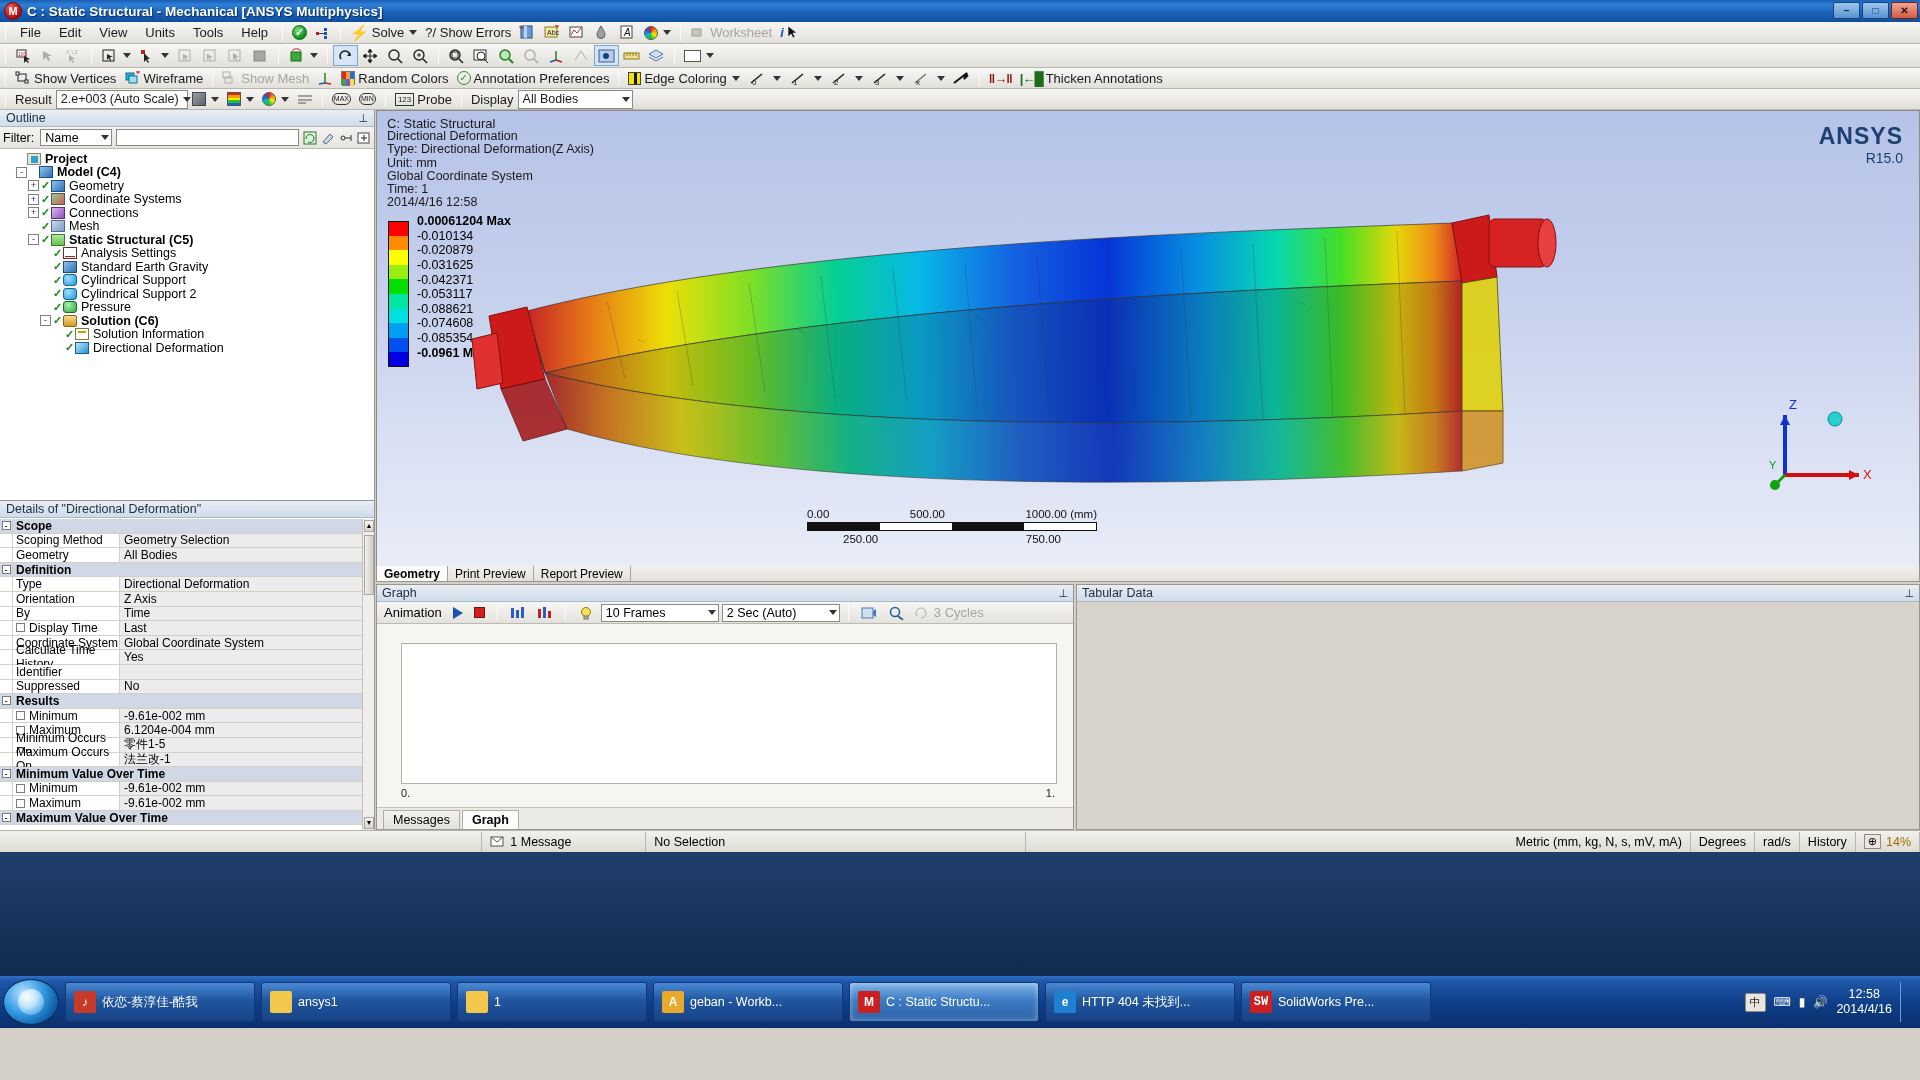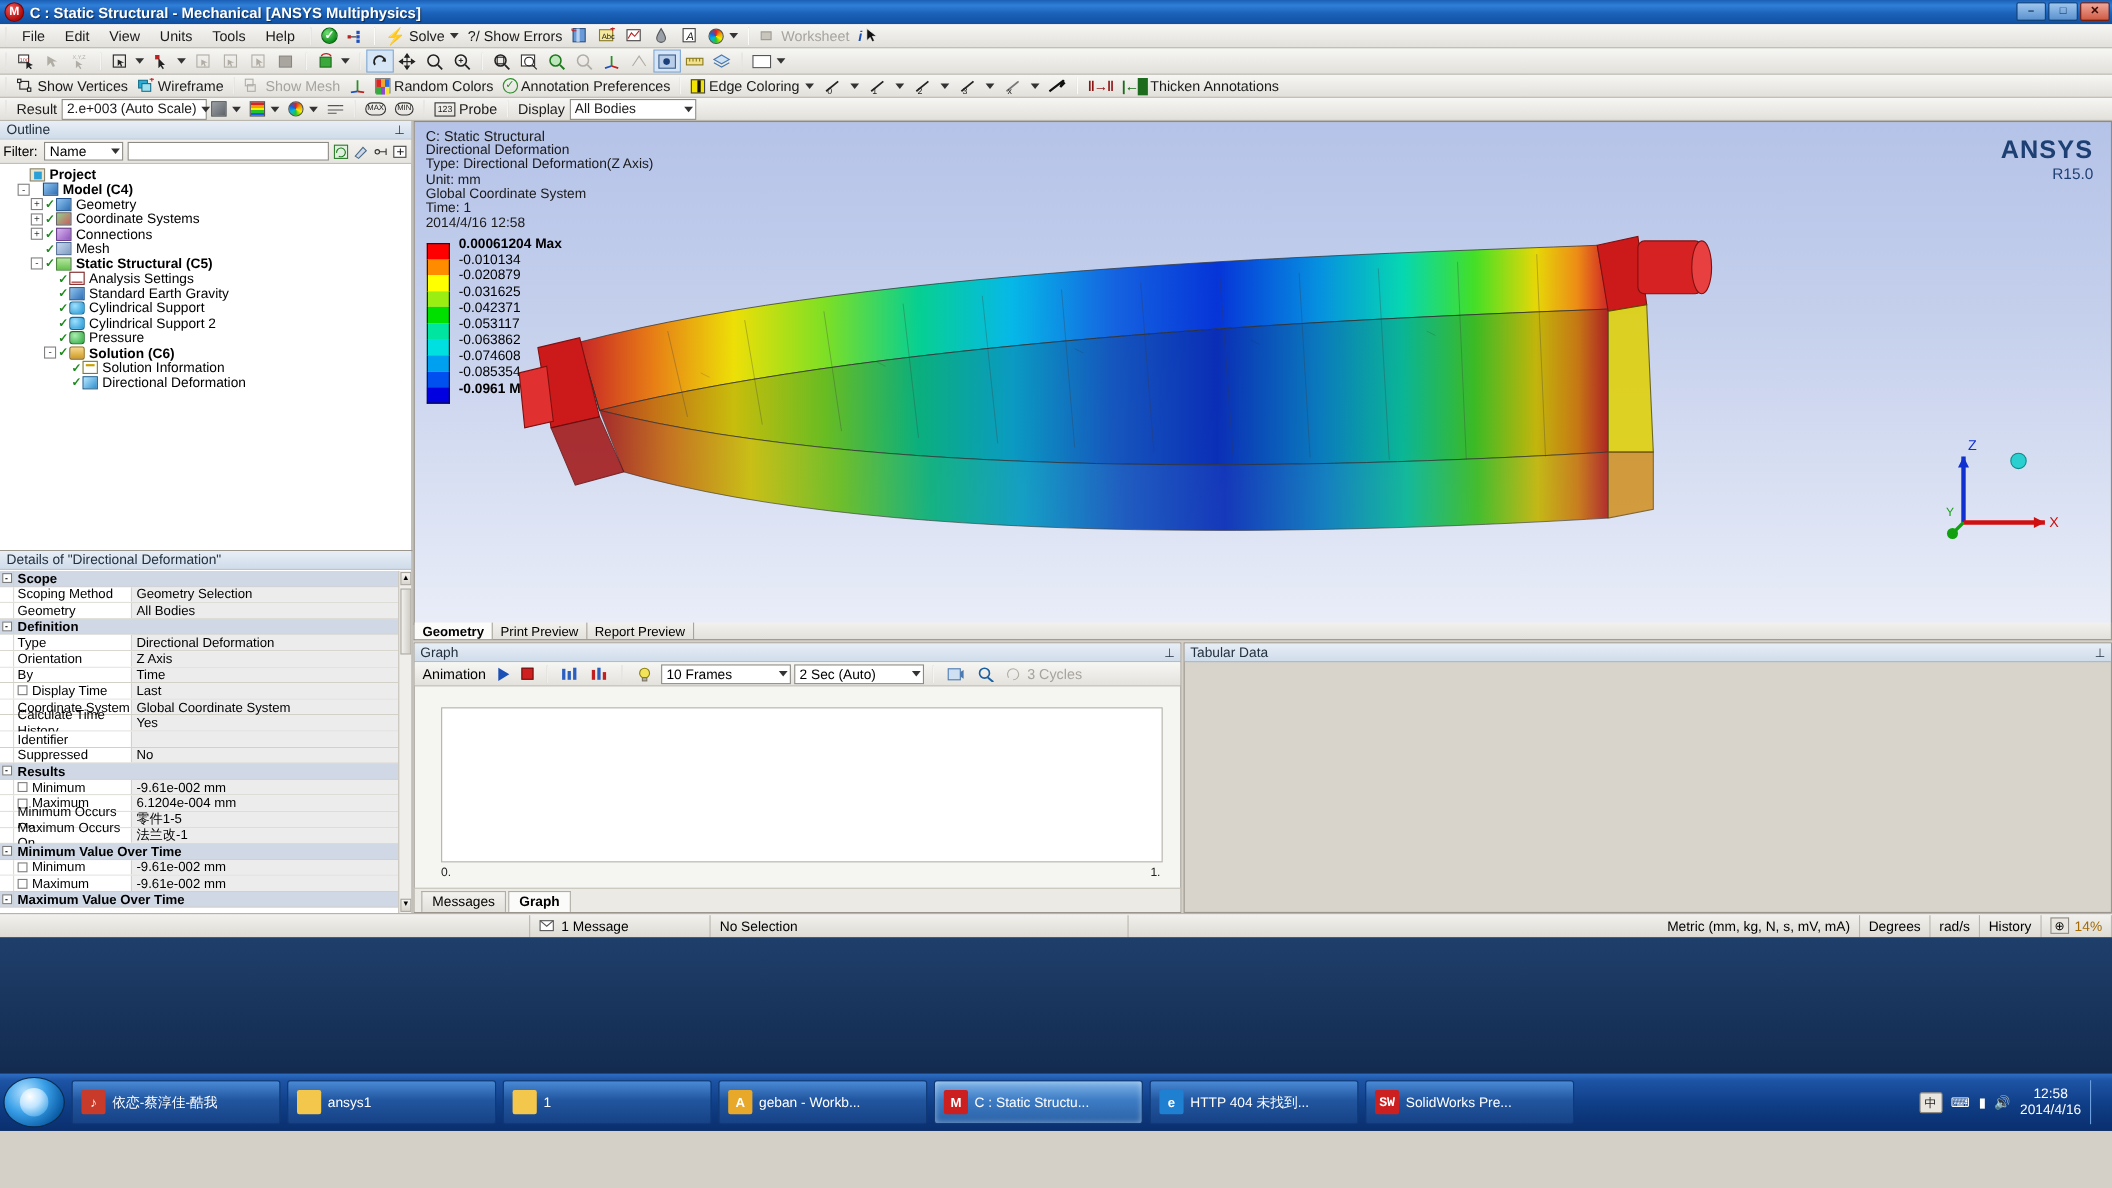--- a/index.html
+++ b/index.html
@@ -1032,21 +1032,21 @@
         <div class="legend-row">
           <div class="legend-sw" style="background: rgb(0, 224, 0);"></div>
           <div class="legend-lb" style="position: relative; top: -7px;">-0.042371</div>
         </div>
         <div class="legend-row">
           <div class="legend-sw" style="background: rgb(0, 230, 160);"></div>
           <div class="legend-lb" style="position: relative; top: -7px;">-0.053117</div>
         </div>
         <div class="legend-row">
           <div class="legend-sw" style="background: rgb(0, 224, 224);"></div>
-          <div class="legend-lb" style="position: relative; top: -7px;">-0.063862</div>
+          <div class="legend-lb" style="position: relative; top: -7px;">-0.088621</div>
         </div>
         <div class="legend-row">
           <div class="legend-sw" style="background: rgb(0, 160, 240);"></div>
           <div class="legend-lb" style="position: relative; top: -7px;">-0.074608</div>
         </div>
         <div class="legend-row">
           <div class="legend-sw" style="background: rgb(0, 80, 240);"></div>
           <div class="legend-lb" style="position: relative; top: -7px;">-0.085354</div>
         </div>
         <div class="legend-row endcap">
@@ -1131,20 +1131,37 @@
 
       <g stroke="#2a2a2a" stroke-width="0.5" opacity="0.35">
         <path d="M260,228 l8 4"></path>
           <path d="M420,218 l8 4"></path>
           <path d="M600,206 l8 4"></path>
         <path d="M760,198 l8 4"></path>
           <path d="M920,190 l8 4"></path>
       </g>
     </svg>
 
+    <div class="ruler">
+      <div class="nums-top">
+        <span>0.00</span>
+        <span>500.00</span>
+        <span>1000.00 (mm)</span>
+      </div>
+      <div class="bar2">
+        <div class="seg k"></div>
+        <div class="seg w"></div>
+        <div class="seg k"></div>
+        <div class="seg w"></div>
+      </div>
+      <div class="nums-bot">
+        <span>250.00</span>
+        <span>750.00</span>
+      </div>
+    </div>
 
     <svg class="triad" viewBox="0 0 110 110">
       <path d="M22 88 L22 28" stroke="#1030d0" stroke-width="4"></path>
       <path d="M22 28 l-5 10 l10 0 z" fill="#1030d0"></path>
       <path d="M22 88 L96 88" stroke="#d01010" stroke-width="4"></path>
       <path d="M96 88 l-10 -5 l0 10 z" fill="#d01010"></path>
       <path d="M22 88 L10 100" stroke="#10a010" stroke-width="3"></path>
       <circle cx="12" cy="98" r="5" fill="#10a010"></circle>
       <circle cx="72" cy="32" r="7" fill="#2ad0d0" stroke="#0e8a8a"></circle>
       <text x="26" y="22" font-size="13" fill="#1030d0">Z</text>

